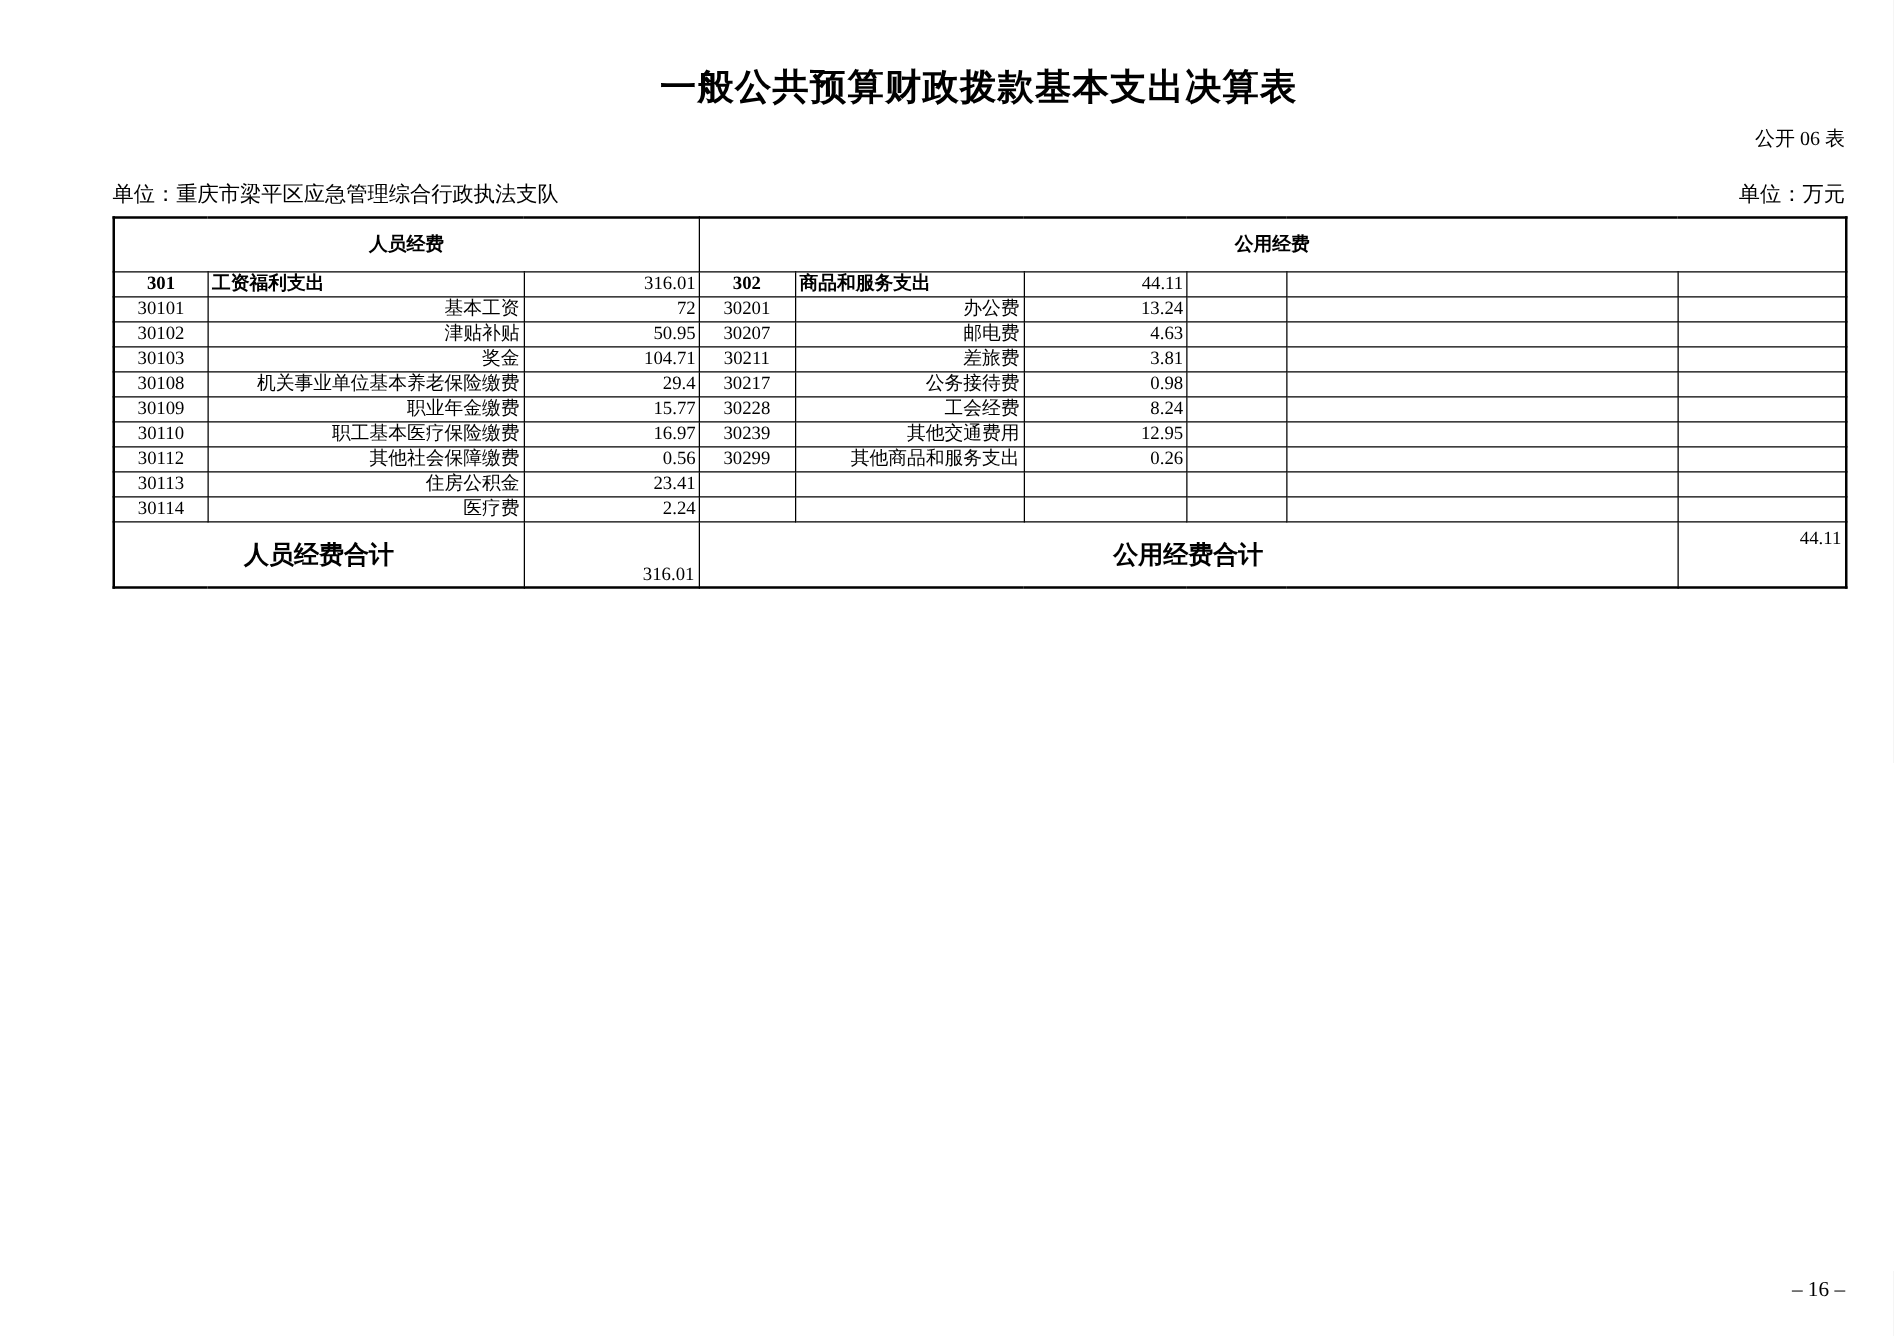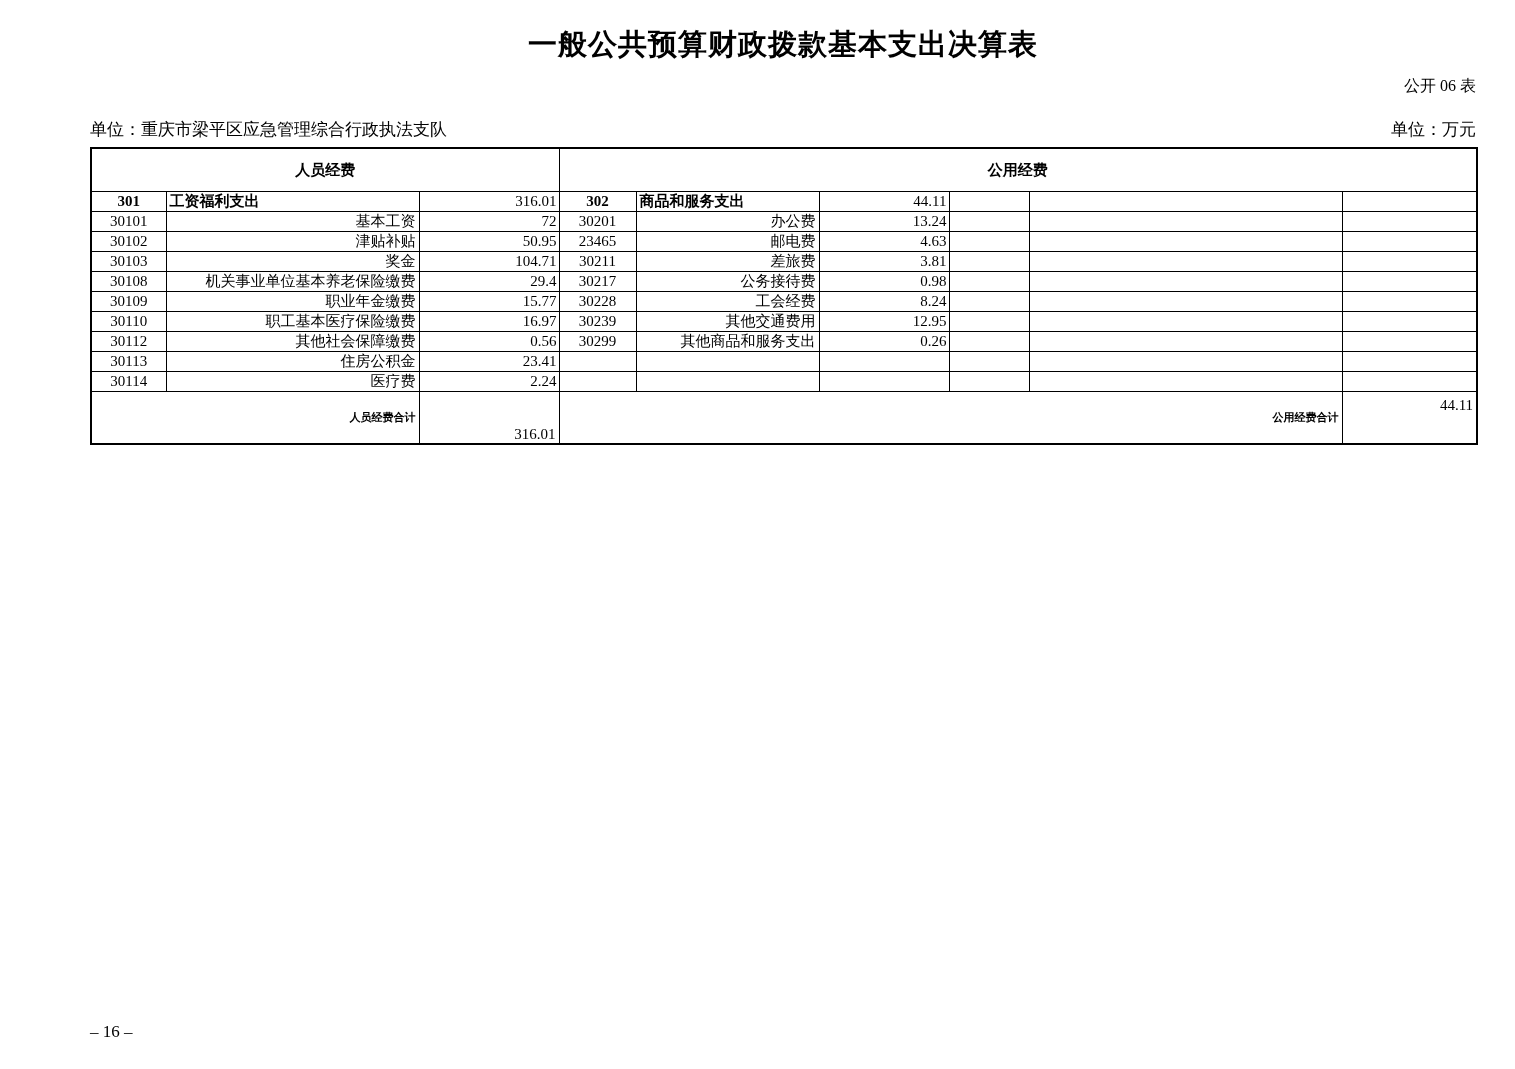--- a/index.html
+++ b/index.html
@@ -14,21 +14,21 @@
     overflow: hidden;
   }
   .content {
     position: absolute;
     left: 90px;
     top: 0;
     width: 1386px;
   }
   .doc-title {
     margin: 0;
-    padding-top: 28px;
+    padding-top: 54px;
     text-align: center;
     font-size: 29px;
     font-weight: bold;
     line-height: 33px;
     letter-spacing: 1px;
   }
   .form-tag {
     margin-top: 15px;
     text-align: right;
     font-size: 16px;
@@ -76,34 +76,34 @@
     line-height: 19px;
     white-space: nowrap;
   }
   tbody td.code   { text-align: center; }
   tbody td.name   { text-align: left; }
   tbody td.name.ind { padding-left: 30px; text-align: right; }
   tbody td.amount { text-align: right; padding-right: 2px; }
   tbody td.total  { font-weight: bold; }
   tfoot td { height: 52px; }
   tfoot .sum-label {
-    font-size: 11px;
-    font-weight: bold;
-    text-align: right;
+    font-size: 20px;
+    font-weight: bold;
+    text-align: center;
     vertical-align: middle;
   }
   tfoot .sum-amount { font-size: 15px; text-align: right; padding-right: 2px; }
   tfoot .sum-bottom { vertical-align: bottom; }
   tfoot .sum-top    { vertical-align: top; line-height: 26px; }
   .page-footer {
     position: absolute;
     left: 90px;
     top: 1022px;
     width: 1386px;
-    text-align: left;
+    text-align: right;
     font-size: 17px;
   }
 </style>
 </head>
 <body>
 
 <div class="page">
   <div class="content">
 
     <h1 class="doc-title">一般公共预算财政拨款基本支出决算表</h1>
@@ -153,21 +153,21 @@
             <td class="name ind">办公费</td>
             <td class="amount">13.24</td>
             <td class="code"></td>
             <td class="name ind"></td>
             <td class="amount"></td>
           </tr>
           <tr>
             <td class="code">30102</td>
             <td class="name ind">津贴补贴</td>
             <td class="amount">50.95</td>
-            <td class="code">23465</td>
+            <td class="code">30207</td>
             <td class="name ind">邮电费</td>
             <td class="amount">4.63</td>
             <td class="code"></td>
             <td class="name ind"></td>
             <td class="amount"></td>
           </tr>
           <tr>
             <td class="code">30103</td>
             <td class="name ind">奖金</td>
             <td class="amount">104.71</td>

